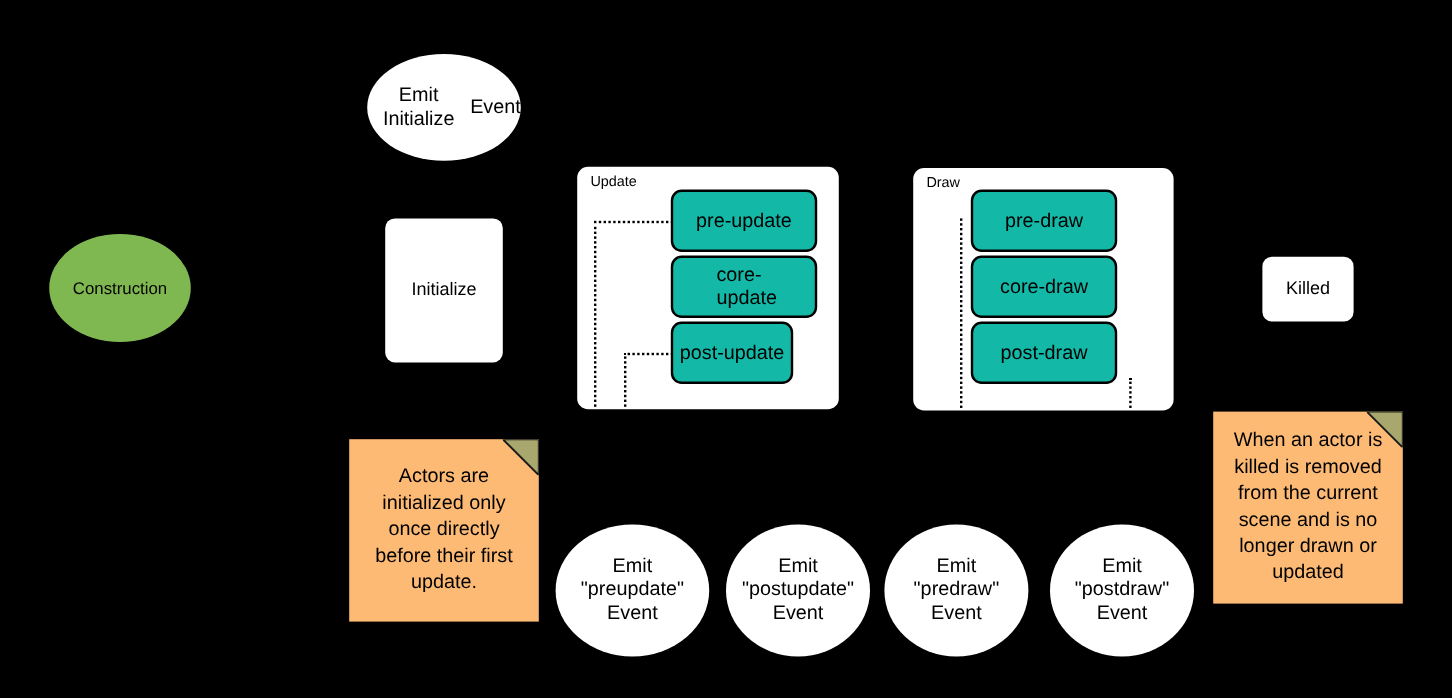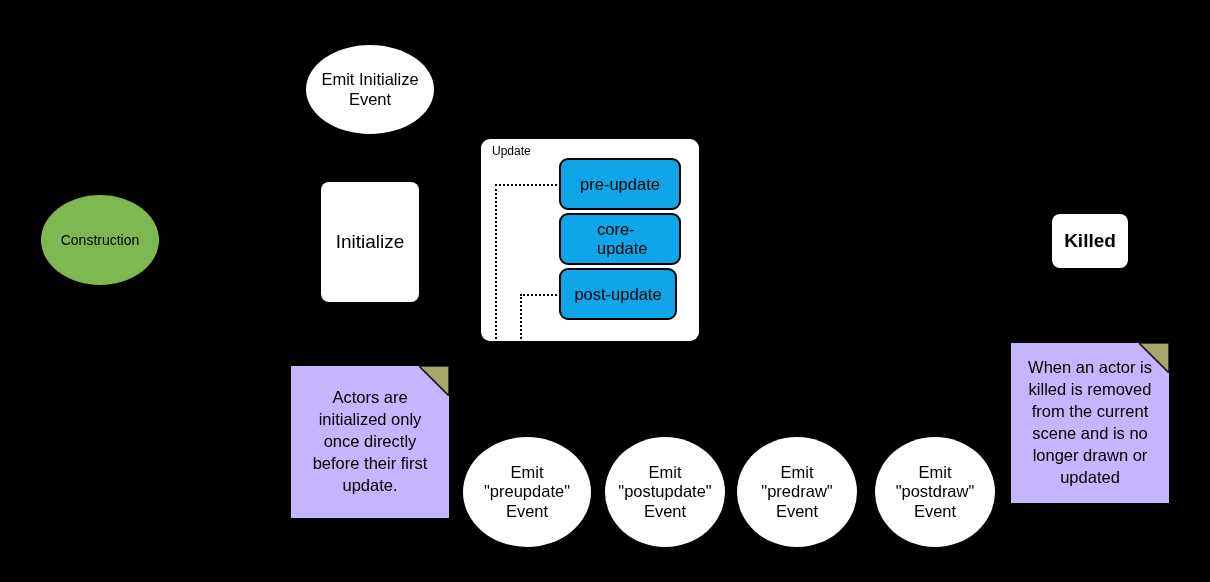--- a/index.html
+++ b/index.html
@@ -11,56 +11,56 @@
   .node{position:absolute;box-sizing:border-box;display:flex;align-items:center;
         justify-content:center;text-align:center;line-height:1.18;}
 
   
   .circle-green{border-radius:50%;background:#7FB851;font-size:14px;}
 
   
   .ellipse{border-radius:50%;background:#ffffff;font-size:16.5px;}
 
   
-  .rect-white{background:#ffffff;border-radius:8px;font-size:19px;}
+  .rect-white{background:#ffffff;border-radius:8px;font-size:15px;}
 
   
   .container-box{position:absolute;box-sizing:border-box;background:#ffffff;
                  border-radius:9px;}
   .container-title{position:absolute;font-size:12px;left:9px;top:5px;
                    background:#ffffff;padding:0 2px;z-index:4;}
 
   
-  .phase{position:absolute;box-sizing:border-box;background:#0ea5e9;
+  .phase{position:absolute;box-sizing:border-box;background:#14b8a6;
          border:2.2px solid #000;border-radius:9px;display:flex;
          align-items:center;justify-content:center;font-size:16.5px;z-index:3;}
 
   
   .dot-v{position:absolute;width:0;border-left:2px dotted #000;z-index:2;}
   .dot-h{position:absolute;height:0;border-top:2px dotted #000;z-index:2;}
 
   
-  .note{position:absolute;box-sizing:border-box;background:#c4b5fd;
+  .note{position:absolute;box-sizing:border-box;background:#fdba74;
         font-size:16.5px;line-height:1.33;text-align:center;
         display:flex;align-items:center;justify-content:center;
         padding:10px 12px;}
   .note-body{position:relative;z-index:2;width:100%;}
   .fold{position:absolute;top:0;right:0;width:30px;height:30px;z-index:3;}
   .fold svg{display:block;}
 </style>
 </head>
 <body>
 
 <div class="stage">
 
   <div class="node circle-green" style="left:41px;top:195px;width:118px;height:90px;">
     <span>Construction</span>
   </div>
 
-  <div class="node ellipse" style="left:306px;top:45px;width:128px;height:89px;flex-direction:column;">
+  <div class="node ellipse" style="left:306px;top:45px;width:128px;height:89px;">
     <span>Emit Initialize</span>
     <span>Event</span>
   </div>
 
   <div class="node rect-white" style="left:321px;top:182px;width:98px;height:120px;">
     <span>Initialize</span>
   </div>
 
   <div class="container-box" style="left:481px;top:139px;width:218px;height:202px;">
     <span class="container-title">Update</span>
@@ -69,27 +69,43 @@
     <div class="dot-v" style="left:14px;top:45px;height:155px;"></div>
     <div class="dot-h" style="left:39px;top:155px;width:41px;"></div>
     <div class="dot-v" style="left:39px;top:155px;height:45px;"></div>
 
     <div class="phase" style="left:78px;top:19px;width:122px;height:52px;">
       <span>pre-update</span>
     </div>
     <div class="phase" style="left:78px;top:74px;width:122px;height:52px;padding-left:36px;">
       <span>core-update</span>
     </div>
-    <div class="phase" style="left:78px;top:129px;width:118px;height:52px;">
+    <div class="phase" style="left:78px;top:129px;width:102px;height:52px;">
       <span>post-update</span>
     </div>
   </div>
 
+  <div class="container-box" style="left:761px;top:140px;width:217px;height:202px;">
+    <span class="container-title">Draw</span>
 
-  <div class="node rect-white" style="left:1052px;top:214px;width:76px;height:54px;font-weight:bold;">
+    <div class="dot-v" style="left:39px;top:42px;height:158px;"></div>
+    <div class="dot-v" style="left:180px;top:175px;height:25px;"></div>
+
+    <div class="phase" style="left:48px;top:18px;width:122px;height:52px;">
+      <span>pre-draw</span>
+    </div>
+    <div class="phase" style="left:48px;top:73px;width:122px;height:52px;">
+      <span>core-draw</span>
+    </div>
+    <div class="phase" style="left:48px;top:128px;width:122px;height:52px;">
+      <span>post-draw</span>
+    </div>
+  </div>
+
+  <div class="node rect-white" style="left:1052px;top:214px;width:76px;height:54px;">
     <span>Killed</span>
   </div>
 
   <div class="note" style="left:291px;top:366px;width:158px;height:152px;justify-content:center;">
     <div class="fold">
       <svg width="30" height="30" viewBox="0 0 30 30">
         <polygon points="0,0 30,30 30,0" fill="#A8A86E" stroke="#1b1b1b" stroke-width="1.6"></polygon>
       </svg>
     </div>
     <div class="note-body">Actors are initialized only once directly before their first update.</div>

